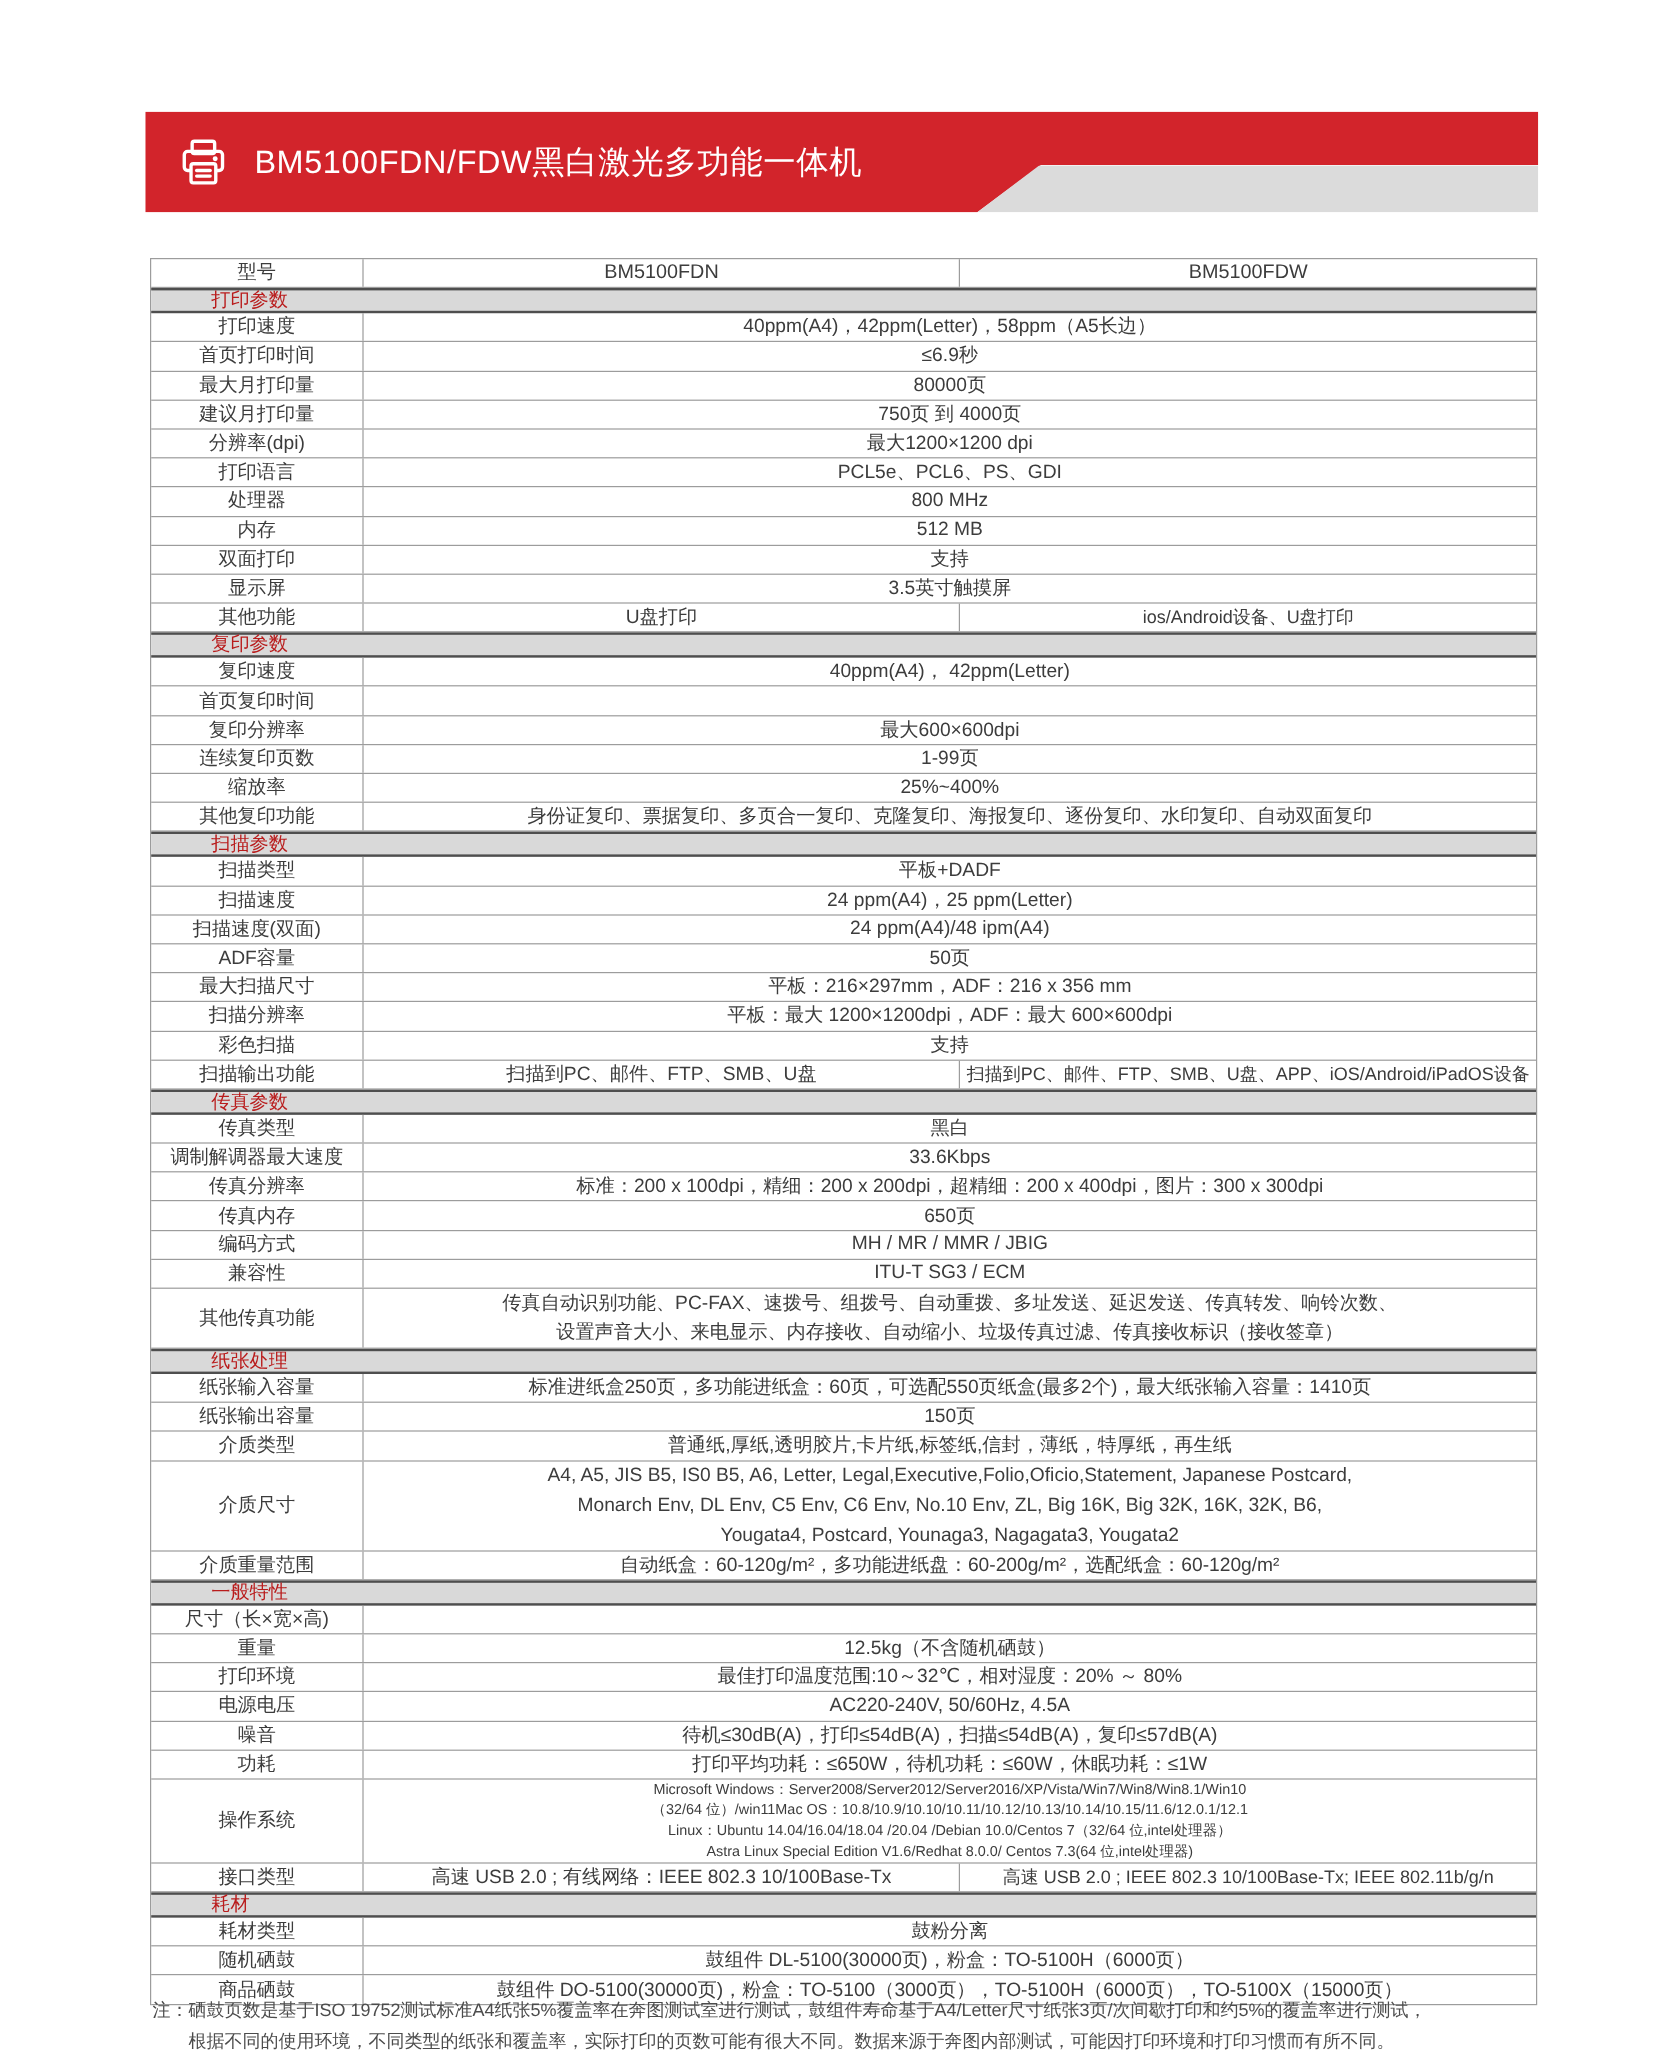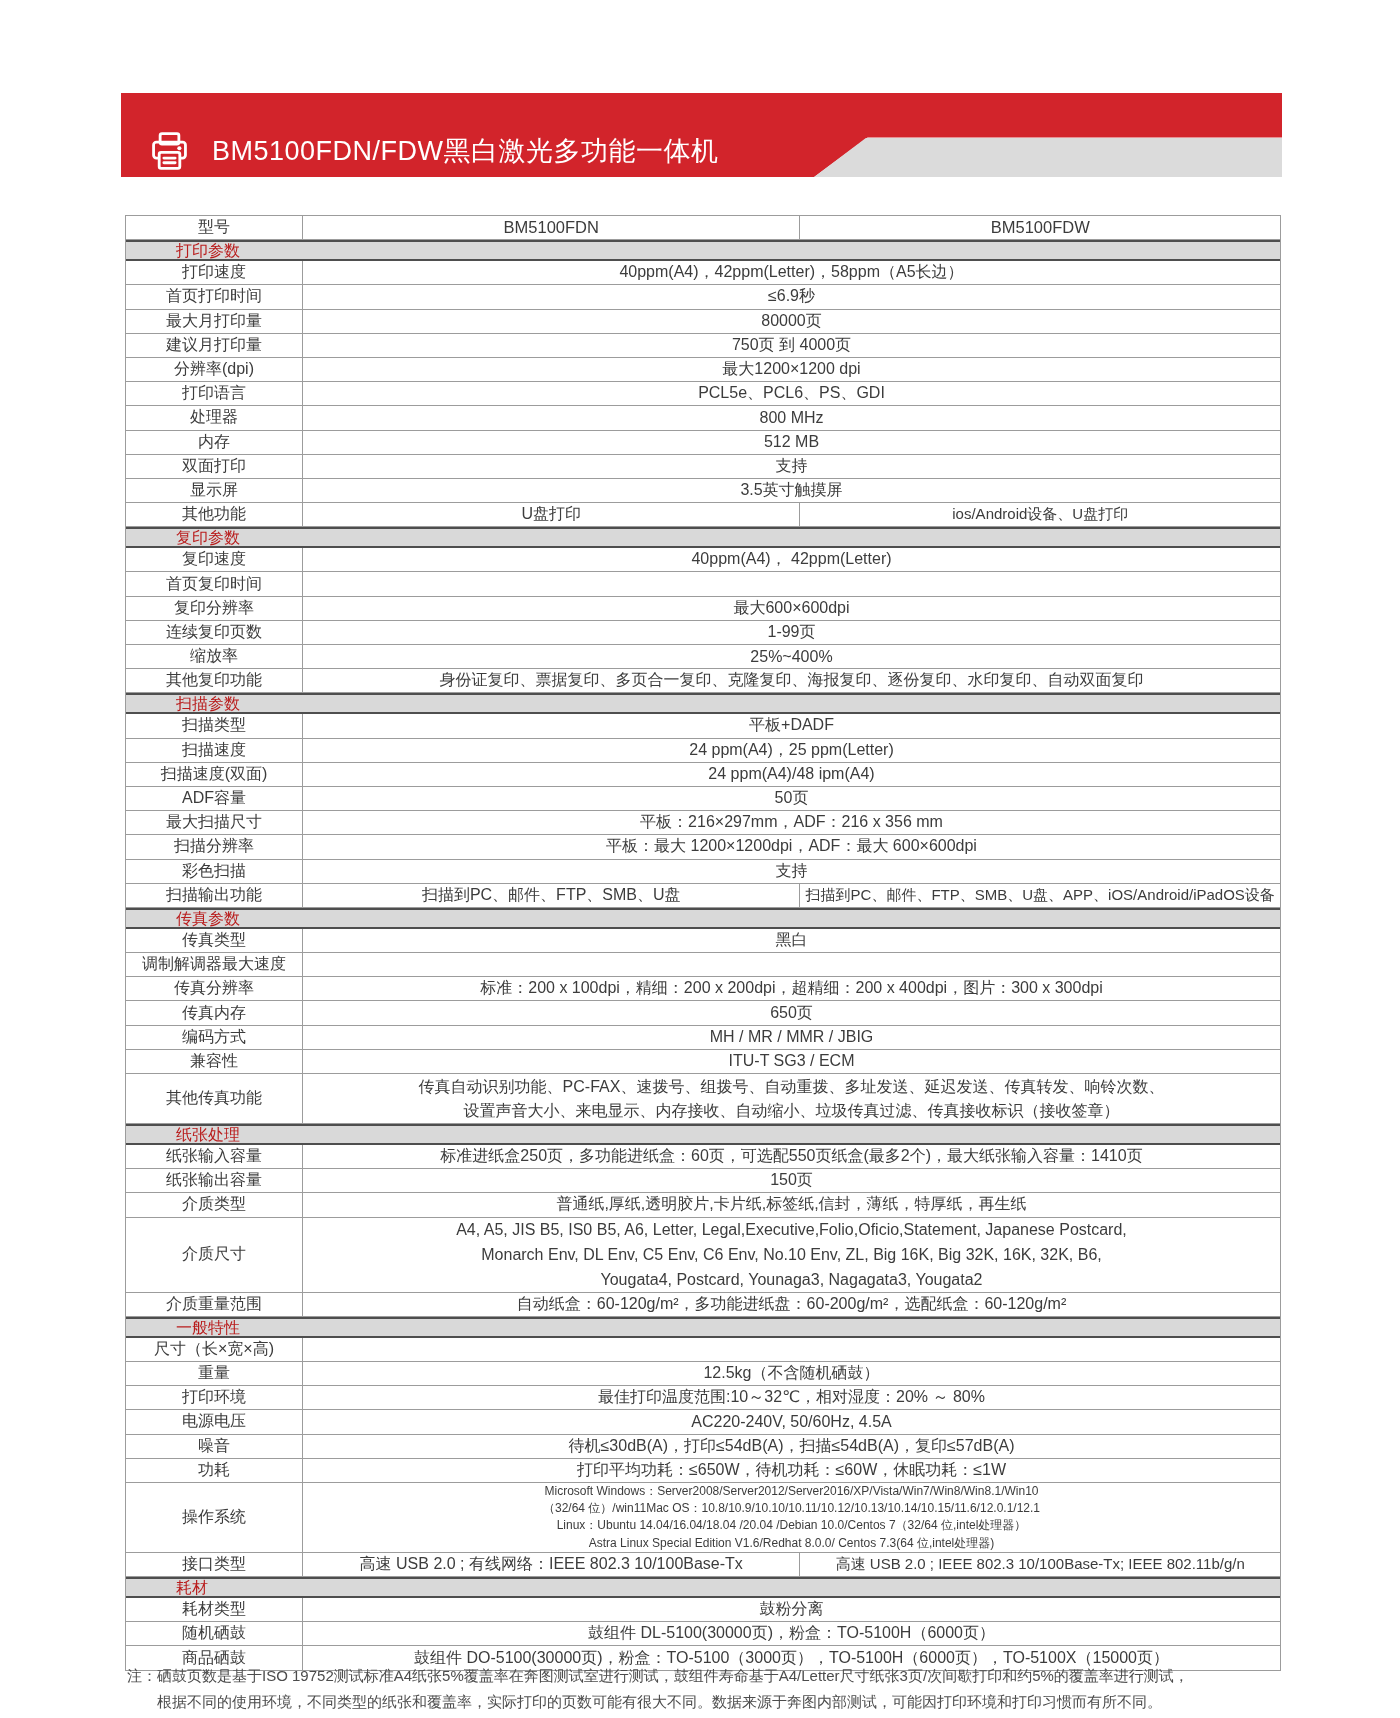--- a/index.html
+++ b/index.html
@@ -16,21 +16,21 @@
     font-family:"Liberation Sans","DejaVu Sans",sans-serif;color:var(--ink);
     overflow:hidden;
   }
   
   .banner{position:absolute;left:121px;top:93px;width:1161px;height:84px;}
   .banner-red{position:absolute;inset:0;background:var(--red);
     clip-path:polygon(0 0,100% 0,100% 53%,64.3% 53%,59.7% 100%,0 100%);}
   .banner-gray{position:absolute;right:0;bottom:0;width:40.3%;height:47%;
     background:var(--banner-gray);
     clip-path:polygon(11.2% 0,100% 0,100% 100%,0 100%);}
-  .banner-content{position:absolute;left:26px;top:16px;height:100%;
+  .banner-content{position:absolute;left:26px;top:0;height:100%;
     display:flex;align-items:center;gap:20px;z-index:2;}
   .banner-title{color:#fff;font-size:27px;font-weight:500;letter-spacing:.5px;}
   
   .spec-table{position:absolute;left:125px;top:203px;width:1156px;
     border:1px solid var(--line-thin);border-bottom:none;box-sizing:border-box;margin-top:12px;}
   .row{display:flex;align-items:stretch;height:24.2px;
     border-bottom:1px solid var(--line-thin);box-sizing:border-box;}
   .row.h2{height:50px;}
   .row.h3{height:75px;}
   .row.h4{height:70px;}
@@ -194,20 +194,21 @@
     </div>
     <div class="sec-band">
       <span>传真参数</span>
     </div>
     <div class="row">
       <div class="cell lbl">传真类型</div>
       <div class="cell val">黑白</div>
     </div>
     <div class="row">
       <div class="cell lbl">调制解调器最大速度</div>
+      <div class="cell val">33.6Kbps</div>
     </div>
     <div class="row">
       <div class="cell lbl">传真分辨率</div>
       <div class="cell val">标准：200 x 100dpi，精细：200 x 200dpi，超精细：200 x 400dpi，图片：300 x 300dpi</div>
     </div>
     <div class="row">
       <div class="cell lbl">传真内存</div>
       <div class="cell val">650页</div>
     </div>
     <div class="row">

